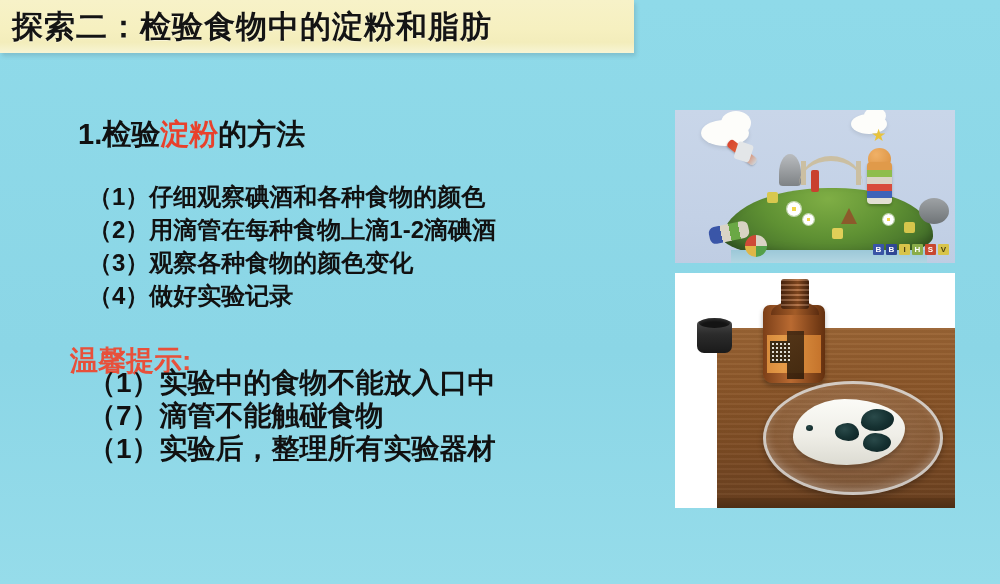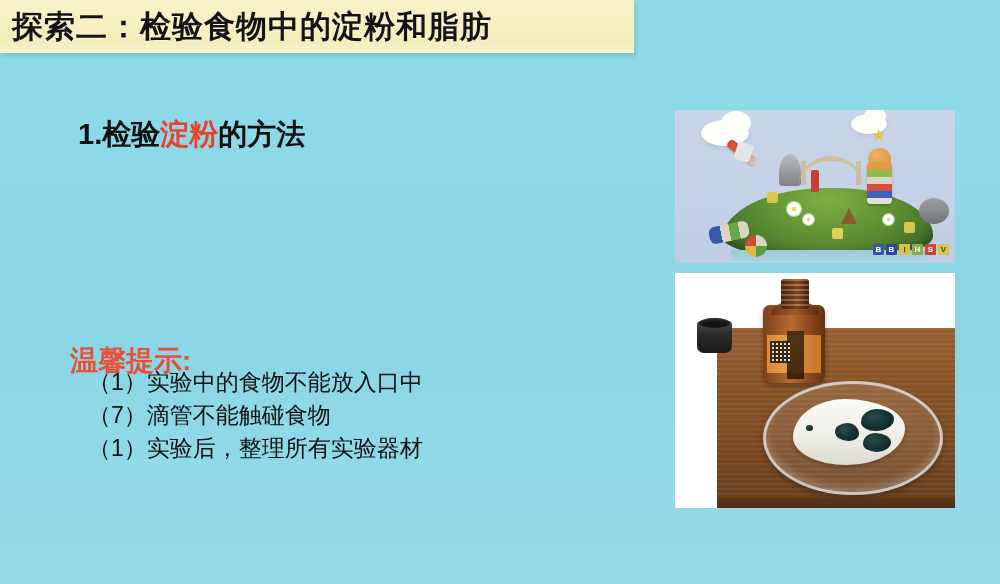--- a/index.html
+++ b/index.html
@@ -99,22 +99,22 @@
 
   .tips-list {
     position: absolute;
     left: 88px;
     top: 298px;
     margin: 0;
     padding: 0;
     list-style: none;
   }
   .tips-list li {
-    font-size: 23px;
-    font-weight: normal;
+    font-size: 28px;
+    font-weight: bold;
     color: #111111;
     line-height: 33px;
     white-space: nowrap;
   }
 
   
   #pictures {
     position: absolute;
     left: 675px;
     top: 110px;
@@ -402,20 +402,26 @@
   <div id="title-banner">
     <div class="title-text">探索二：检验食物中的淀粉和脂肪</div>
   </div>
 
   <div id="content">
 
     <div class="heading-1">
       <span>1.检验</span><span class="hl">淀粉</span><span>的方法</span>
     </div>
 
+    <ul class="step-list">
+      <li>（1）仔细观察碘酒和各种食物的颜色</li>
+      <li>（2）用滴管在每种食物上滴1-2滴碘酒</li>
+      <li>（3）观察各种食物的颜色变化</li>
+      <li>（4）做好实验记录</li>
+    </ul>
 
     <div class="tips-title">温馨提示:</div>
 
     <ul class="tips-list">
       <li>（1）实验中的食物不能放入口中</li>
       <li>（7）滴管不能触碰食物</li>
       <li>（1）实验后，整理所有实验器材</li>
     </ul>
 
   </div>

